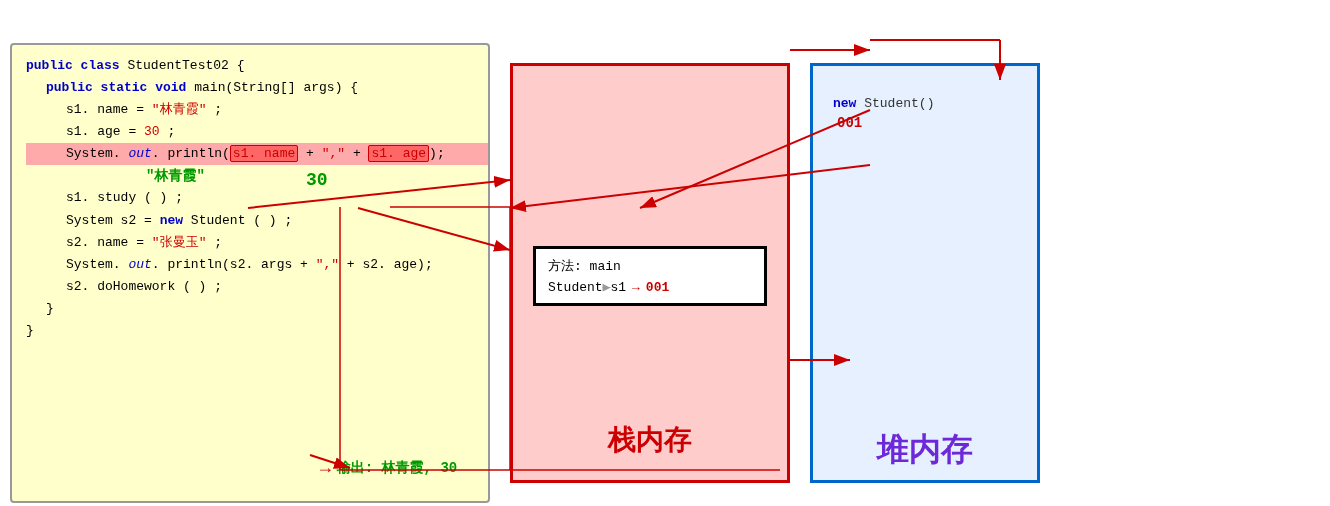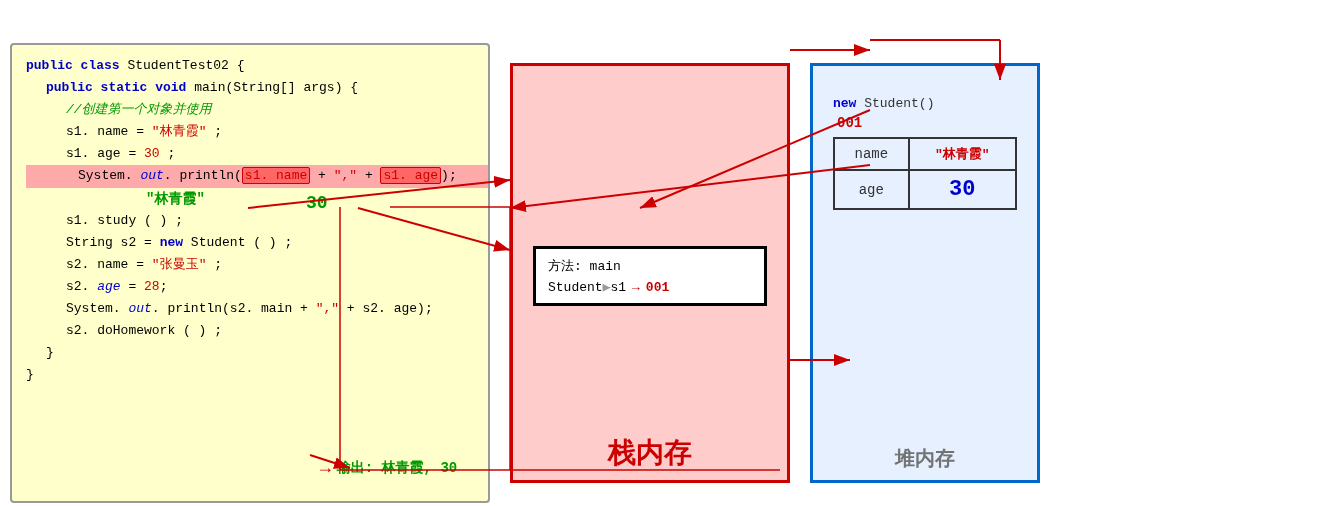--- a/index.html
+++ b/index.html
@@ -61,21 +61,21 @@
       flex-shrink: 0;
     }
 
     .stack-label {
       text-align: center;
       color: #cc0000;
       font-size: 28px;
       font-weight: bold;
       font-family: 'SimHei', 'Microsoft YaHei', sans-serif;
       position: absolute;
-      bottom: 8px;
+      bottom: 21px;
       width: 100%;
     }
 
     .stack-method-box {
       border: 3px solid #000000;
       background: #fff;
       margin: 180px 20px 20px 20px;
       padding: 8px 12px;
       font-size: 13px;
     }
@@ -103,22 +103,22 @@
       background: #e6f0ff;
       width: 230px;
       min-height: 420px;
       margin-left: 20px;
       position: relative;
       flex-shrink: 0;
     }
 
     .heap-label {
       text-align: center;
-      color: #737373;
-      font-size: 20px;
+      color: #6d28d9;
+      font-size: 32px;
       font-weight: bold;
       font-family: 'SimHei', 'Microsoft YaHei', sans-serif;
       position: absolute;
       bottom: 8px;
       width: 100%;
     }
 
     .heap-object {
       margin: 30px 20px 10px 20px;
     }
@@ -211,58 +211,54 @@
       <span class="kw">public </span>
       <span class="kw">class </span>
       <span class="normal">StudentTest02 {</span>
     </div>
     <div class="code-indent1">
       <span class="kw">public </span>
       <span class="kw">static </span>
       <span class="kw">void </span>
       <span class="normal">main(String[] args) {</span>
     </div>
-    <div class="code-indent2 comment">        //创建第一个对象并使用</div>
     <div class="code-indent2">
       <span class="normal">s1. name = </span>
       <span class="string">"林青霞"</span>
       <span class="normal">;</span>
     </div>
     <div class="code-indent2">
       <span class="normal">s1. age = </span>
       <span class="string">30</span>
       <span class="normal">;</span>
     </div>
 
-    <div class="code-indent2" style="background:#ffaaaa; margin-left:0; padding-left:52px; margin-right:-14px; padding-right:14px;">
+    <div class="code-indent2" style="background:#ffaaaa; margin-left:0; padding-left:40px; margin-right:-14px; padding-right:14px;">
       <span class="normal">System. </span><span class="method" style="color:#0000cc; font-style:italic;">out</span><span class="normal">. println(</span><span style="background:#ff6666; border:1px solid #cc0000; padding:0 2px; border-radius:2px; color:#cc0000;">s1. name</span><span class="normal"> + </span><span class="string">","</span><span class="normal"> + </span><span style="background:#ff6666; border:1px solid #cc0000; padding:0 2px; border-radius:2px; color:#cc0000;">s1. age</span><span class="normal">);</span>
     </div>
 
     <div class="code-indent2" style="margin-left:120px; position:relative; height:22px;">
       <span class="output-green" style="position:absolute; left:0; top:0;">"林青霞"</span>
       <span class="output-green" style="position:absolute; left:160px; top:0; font-size:18px;">30</span>
     </div>
     <div class="code-indent2">
       <span class="normal">s1. study ( ) ;</span>
     </div>
     <div class="code-indent2">
-      <span class="normal">String s2 = </span>
+      <span class="normal">System s2 = </span>
       <span class="kw">new </span>
       <span class="normal">Student ( ) ;</span>
     </div>
     <div class="code-indent2">
       <span class="normal">s2. name = </span>
       <span class="string">"张曼玉"</span>
       <span class="normal">;</span>
     </div>
     <div class="code-indent2">
-      <span class="normal">s2. </span><span class="method" style="color:#0000cc; font-style:italic;">age</span><span class="normal"> = </span><span class="string">28</span><span class="normal">;</span>
-    </div>
-    <div class="code-indent2">
-      <span class="normal">System. </span><span class="method" style="color:#0000cc; font-style:italic;">out</span><span class="normal">. println(s2. main + </span><span class="string">","</span><span class="normal"> + s2. age);</span>
+      <span class="normal">System. </span><span class="method" style="color:#0000cc; font-style:italic;">out</span><span class="normal">. println(s2. args + </span><span class="string">","</span><span class="normal"> + s2. age);</span>
     </div>
     <div class="code-indent2">
       <span class="normal">s2. doHomework ( ) ;</span>
     </div>
     <div class="code-indent1">
       <span class="normal">}</span>
     </div>
     <div>
       <span class="normal">}</span>
     </div>
@@ -280,32 +276,20 @@
     <div class="stack-label">栈内存</div>
   </div>
 
   <div class="heap-panel">
     <div class="heap-object">
       <div class="heap-object-header">
         <span class="kw">new </span>
         <span>Student()</span>
       </div>
       <div class="heap-addr">001</div>
-      <table class="heap-table">
-        <tbody>
-            <tr>
-          <td class="field-name">name</td>
-          <td class="field-value string-val">"林青霞"</td>
-        </tr>
-        <tr>
-          <td class="field-name">age</td>
-          <td class="field-value" style="font-size:22px; color:#0000cc;">30</td>
-        </tr>
-      </tbody>
-        </table>
     </div>
     <div class="heap-label">堆内存</div>
   </div>
 
 </div>
 
 <div class="output-line">
   <span class="output-arrow">→</span>
   <span class="output-text">输出: 林青霞, 30</span>
 </div>

